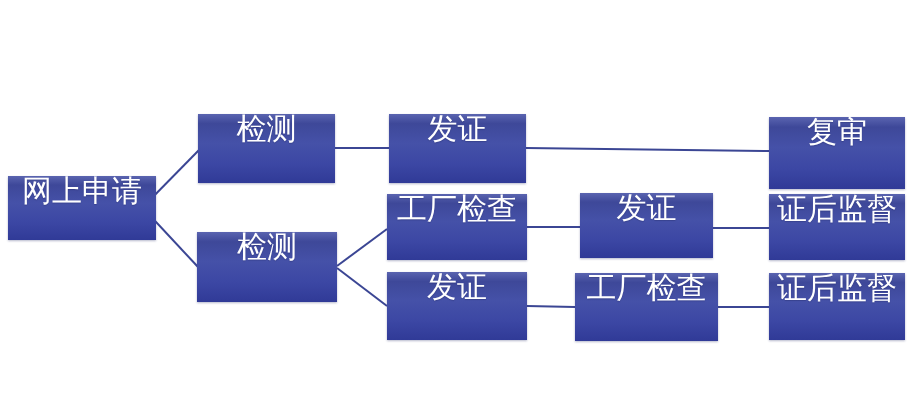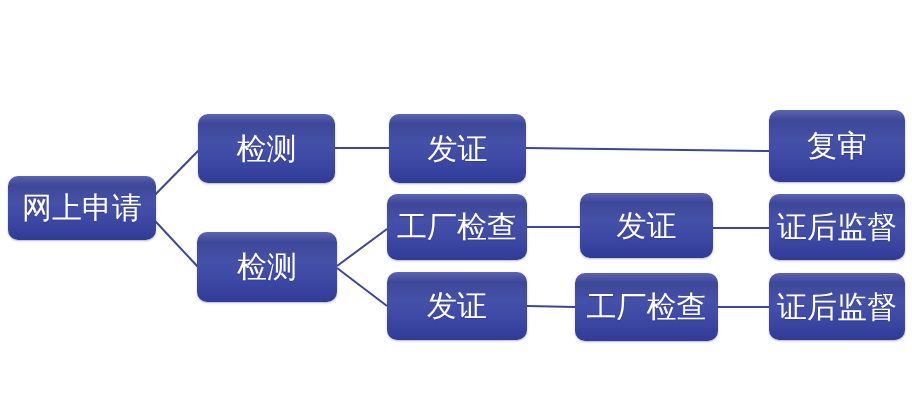--- a/index.html
+++ b/index.html
@@ -21,23 +21,23 @@
   }
   .stage > svg {
     position: absolute;
     left: 0;
     top: 0;
     width: 912px;
     height: 414px;
   }
   .node {
     position: absolute;
-    border-radius: 10px;
+    border-radius: 0;
     display: flex;
-    align-items: center;
+    align-items: flex-start;
     justify-content: center;
     background: linear-gradient(180deg,
       #5a64b0 0%,
       #3e4899 14%,
       #4551a8 42%,
       #3c47a4 72%,
       #303a97 100%);
     box-shadow: 0 1px 2px rgba(45, 52, 110, 0.35);
     box-sizing: border-box;
   }
@@ -68,21 +68,21 @@
 
 <div class="node" style="left: 8px; top: 176px; width: 148px; height: 64px;">
       <span class="node-label">网上申请</span>
     </div>
     <div class="node" style="left: 198px; top: 114px; width: 137px; height: 69px;">
       <span class="node-label">检测</span>
     </div>
     <div class="node" style="left: 389px; top: 114px; width: 137px; height: 69px;">
       <span class="node-label">发证</span>
     </div>
-    <div class="node" style="left: 769px; top: 110px; width: 136px; height: 72px;">
+    <div class="node" style="left: 769px; top: 117px; width: 136px; height: 72px;">
       <span class="node-label">复审</span>
     </div>
     <div class="node" style="left: 197px; top: 232px; width: 140px; height: 70px;">
       <span class="node-label">检测</span>
     </div>
     <div class="node" style="left: 387px; top: 194px; width: 140px; height: 66px;">
       <span class="node-label">工厂检查</span>
     </div>
     <div class="node" style="left: 580px; top: 193px; width: 133px; height: 65px;">
       <span class="node-label">发证</span>

